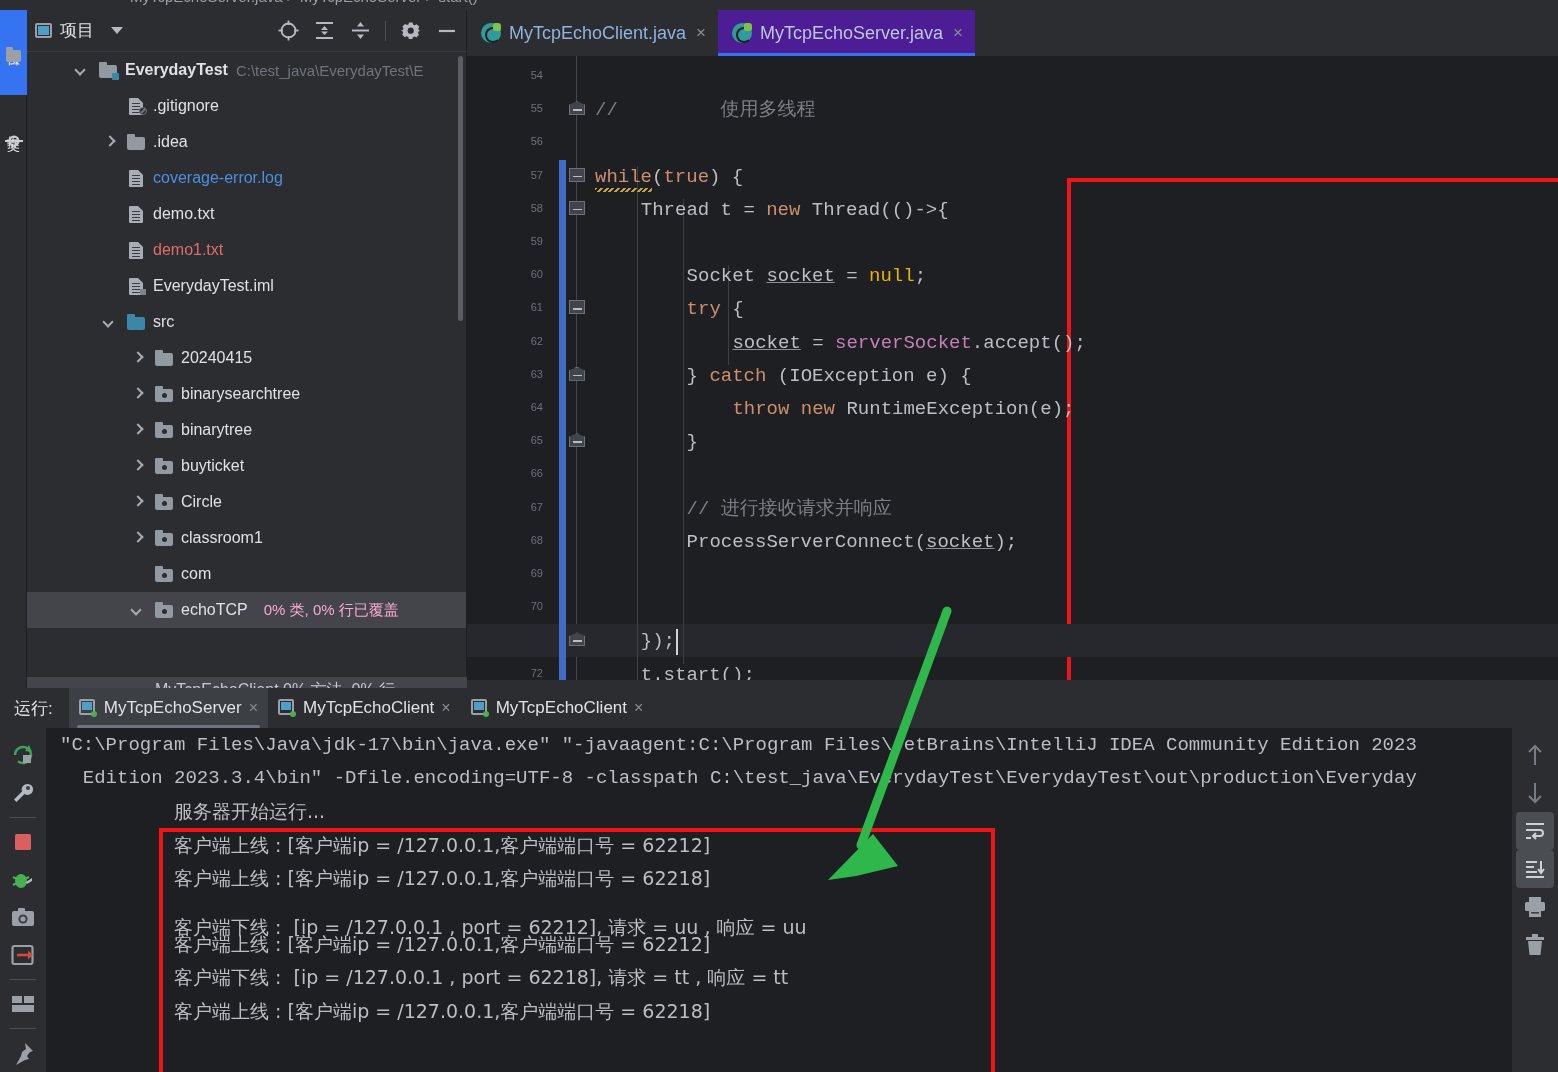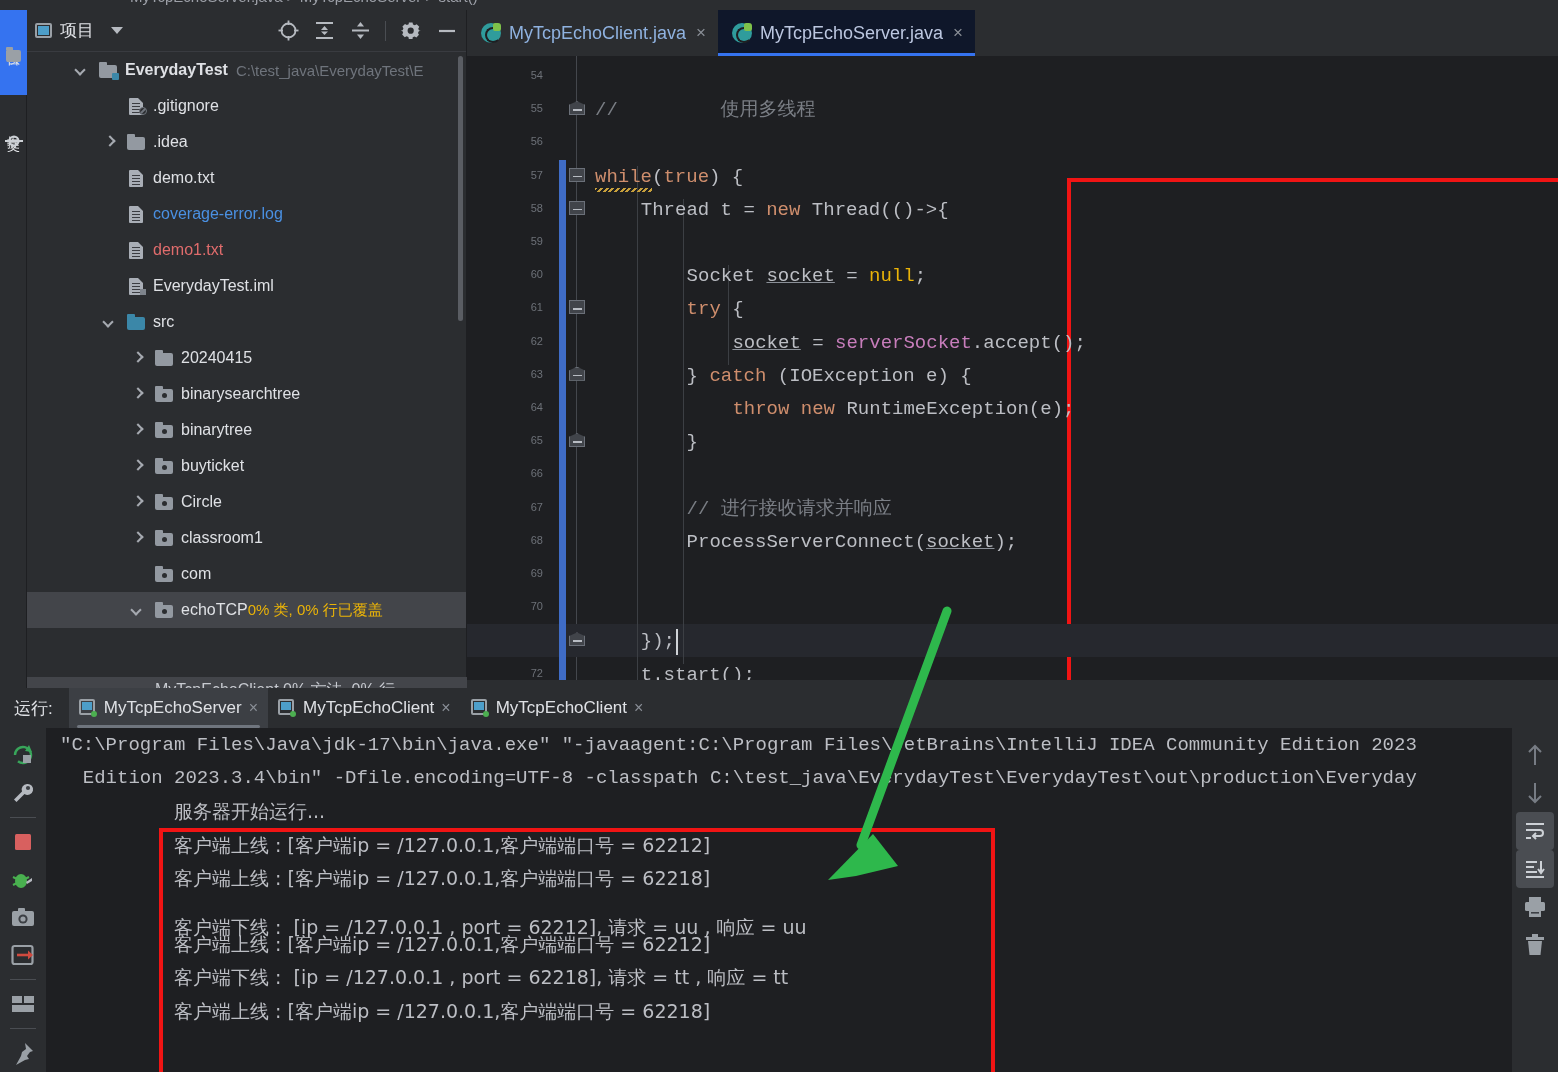--- a/index.html
+++ b/index.html
@@ -116,42 +116,42 @@
   .ic.file .ban { position:absolute; right:-1px; bottom:0px; width:8px; height:8px; border:1.5px solid #6f747c; border-radius:50%; background:#2b2d30; }
   .ic.file .ban:after { content:''; position:absolute; left:0px; top:2px; width:6px; height:1.5px; background:#6f747c; transform:rotate(-45deg); }
   .ic.file .mod { position:absolute; right:0px; bottom:0px; width:6px; height:6px; background:#7e848c; }
 
   .lbl.plain { color:#dfe1e5; }
   .lbl.blue  { color:#4a90e2; }
   .lbl.red   { color:#e06c6c; }
   .lbl.orange{ color:#d98b45; }
   .lbl.bold  { font-weight: bold; }
   .path { color:#6f747c; margin-left:8px; font-size:15px; }
-  .cov  { color:#eab308; margin-left:0; font-size:15px; }
+  .cov  { color:#f9a8d4; margin-left:16px; font-size:15px; }
 
   .tree-scroll {
     position:absolute; right:3px; top:4px; width:5px; height:265px;
     background:#5a5d63; border-radius:3px;
   }
   .ghost-row {
     position:absolute; left:0; top:667px; width:440px; height:26px;
     background:#43454a; overflow:hidden;
   }
 
   
   .editor {
     position: absolute; left: 467px; top: 10px; width: 1091px; height: 670px;
     background: #1e1f22;
   }
   .tabs { height: 46px; display:flex; align-items:flex-end; background:#2b2d30; }
   .tab {
     height: 46px; display:flex; align-items:center; gap:8px; padding:0 12px 0 14px;
     font-size: 18px; color: #8fb2e0; position: relative;
   }
-  .tab.active { background:#0f172a; color:#bcc7e0; }
+  .tab.active { background:#4c1d95; color:#bcc7e0; }
   .tab.active:after {
     content:''; position:absolute; left:0; right:0; bottom:0; height:3px; background:#3573f0;
   }
   .java-ic { width:20px; height:20px; border-radius:50%; background:#2f9c9c; position:relative; flex:none; }
   .java-ic:before { content:''; position:absolute; left:4px; top:4px; width:12px; height:12px; border:2px solid #1e1f22; border-radius:50%; border-right-color:transparent; }
   .java-ic:after { content:''; position:absolute; right:0px; top:0px; width:8px; height:8px; background:#7ec24a; border-radius:2px 3px 2px 2px; }
   .tab-x { font-size: 17px; color:#8a8f97; margin-left: 2px; }
 
   .code-area { position:relative; height:624px; background:#1e1f22; overflow:hidden; }
 
@@ -338,29 +338,29 @@
             <span class="b"></span>
           </span>
           <span class="lbl plain">.idea</span>
         </div>
         <div class="row" style="padding-left: 76px;">
           <span class="arrow " style="margin-right: 10px;"></span>
           <span class="ic file">
             <span class="p"></span>
             <span class="lines"></span>
           </span>
-          <span class="lbl plain">demo.txt</span>
+          <span class="lbl blue">coverage-error.log</span>
         </div>
         <div class="row" style="padding-left: 76px;">
           <span class="arrow " style="margin-right: 10px;"></span>
           <span class="ic file">
             <span class="p"></span>
             <span class="lines"></span>
           </span>
-          <span class="lbl blue">coverage-error.log</span>
+          <span class="lbl plain">demo.txt</span>
         </div>
         <div class="row" style="padding-left: 76px;">
           <span class="arrow " style="margin-right: 10px;"></span>
           <span class="ic file">
             <span class="p"></span>
             <span class="lines"></span>
           </span>
           <span class="lbl red">demo1.txt</span>
         </div>
         <div class="row" style="padding-left: 76px;">

